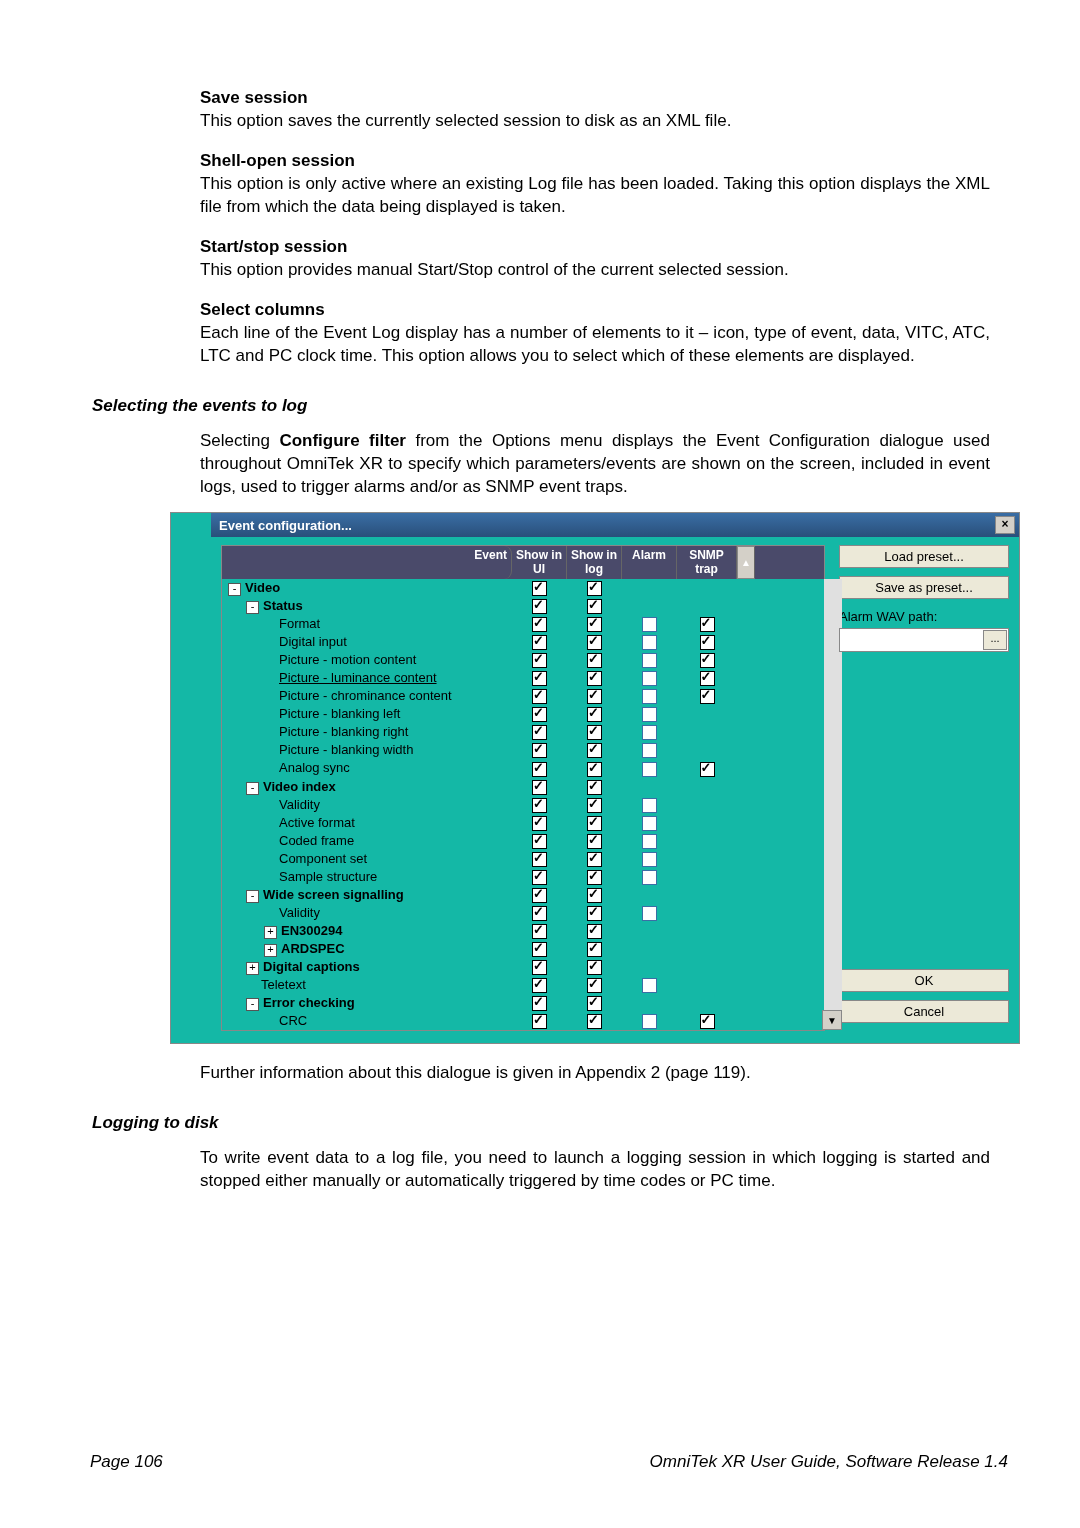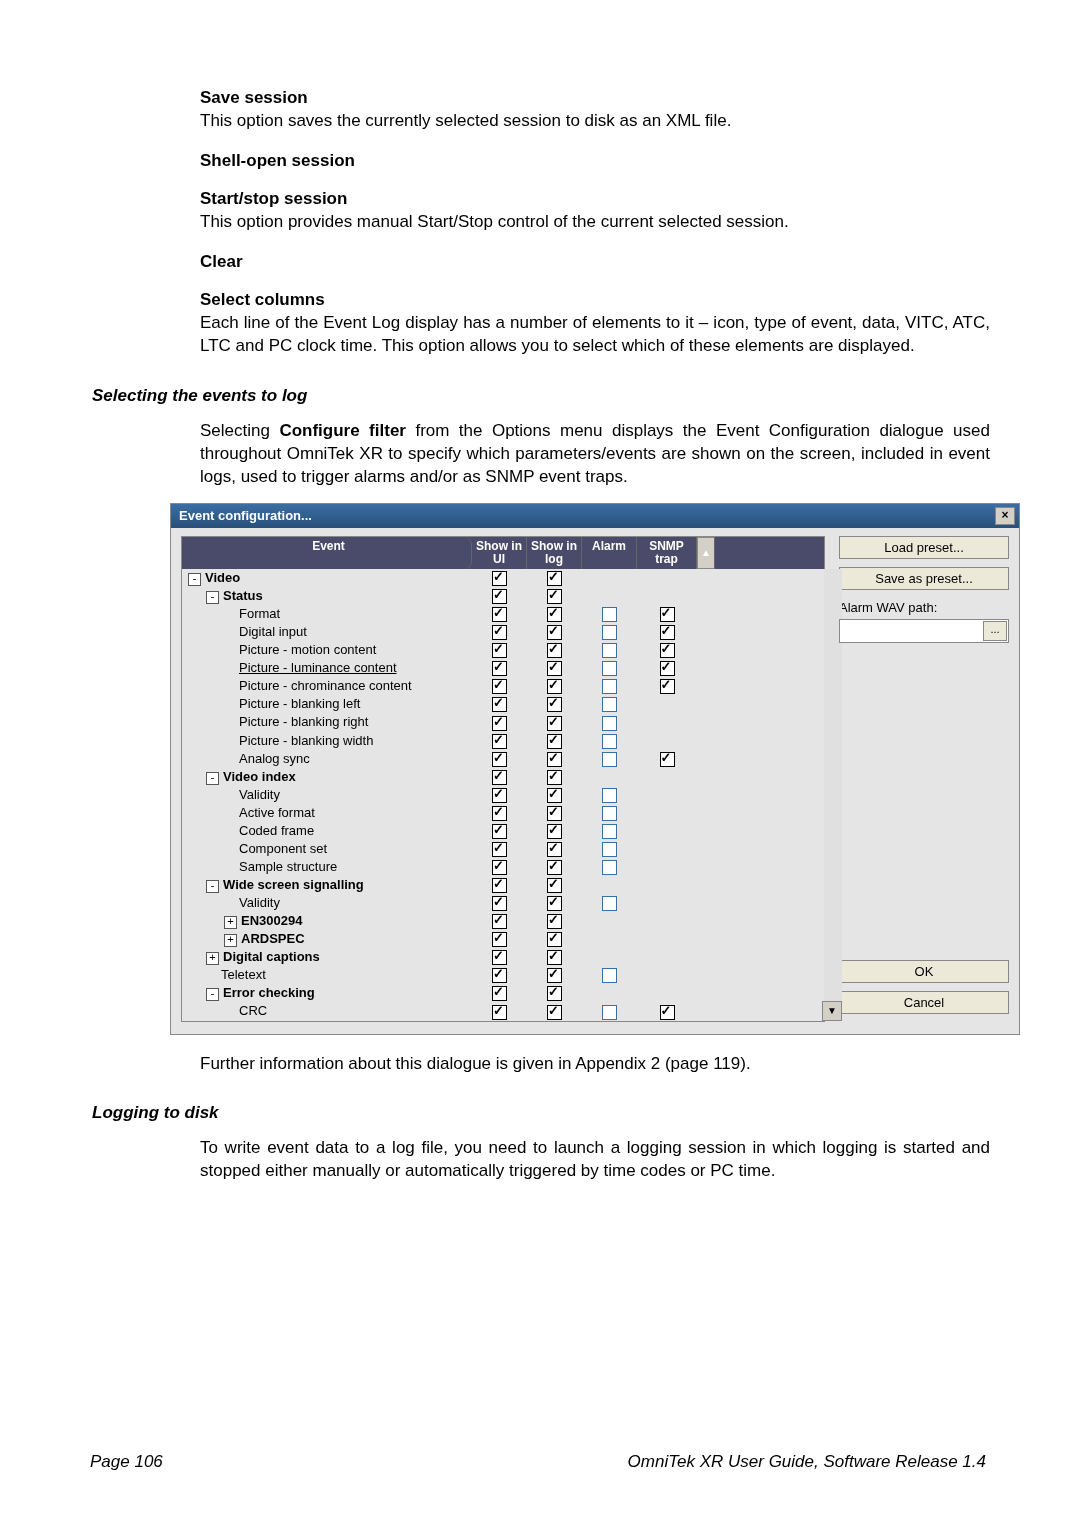--- a/index.html
+++ b/index.html
@@ -37,26 +37,27 @@
     line-height: 1.35;
     margin-bottom: 12px;
   }
 
   
   .dlg-wrap {
     margin: 14px -30px 18px -30px;
     position: relative;
   }
   .dlg {
-    background: #e5e5e5;
+    background: #14b8a6;
     border: 1px solid #888;
     width: 100%;
     box-sizing: border-box;
     font-family: Tahoma, Arial, sans-serif;
     font-size: 13px;
+    padding-left: 40px;
   }
   .titlebar {
     background: linear-gradient(#3a6ea5,#294f7a);
     color: #fff;
     display: flex;
     justify-content: space-between;
     align-items: center;
     padding: 3px 4px 3px 8px;
     font-weight: bold;
     font-size: 13px;
@@ -87,21 +88,21 @@
     grid-template-columns: 290px 55px 55px 55px 60px 18px;
     font-size: 12px;
     font-weight: bold;
   }
   .grid-header > div {
     padding: 3px 4px;
     border-right: 1px solid #666;
     text-align: center;
     line-height: 1.1;
   }
-  .grid-header > div:first-child { text-align: center; padding-left: 8px; border-radius: 8px; }
+  .grid-header > div:first-child { text-align: right; padding-left: 8px; border-radius: 8px; }
   .scroll-up {
     background: #d4d0c8;
     border: 1px solid #888;
     display:flex;align-items:center;justify-content:center;
     font-size:10px;
   }
   .rows {
     position: relative;
   }
   .rows-inner {
@@ -164,45 +165,45 @@
     position:absolute;right:1px;top:1px;width:22px;height:18px;
     border:1px solid #888;background:#ece9d8;text-align:center;line-height:14px;font-size:11px;
   }
   .side-spacer { flex:1; }
   .wav-label { font-size:13px;margin:2px 0 4px; }
 
   .footer {
     position: absolute;
     bottom: 56px;
     left: 90px;
-    right: 94px;
+    right: 72px;
     display:flex;justify-content:space-between;
     font-style: italic;
     font-size: 17px;
   }
 </style>
 </head>
 <body>
 
 <div class="page">
 
   <div id="options-container">
       <div class="option-block">
         <div class="opt-title">Save session</div>
         <div class="opt-text">This option saves the currently selected session to disk as an XML file.</div>
       </div>
       <div class="option-block">
         <div class="opt-title">Shell-open session</div>
+        <div class="opt-text justify">This option is only active where an existing Log file has been loaded. Taking this option displays the XML file from which the data being displayed is taken.</div>
       </div>
       <div class="option-block">
         <div class="opt-title">Start/stop session</div>
         <div class="opt-text">This option provides manual Start/Stop control of the current selected session.</div>
       </div>
       <div class="option-block">
-        <div class="opt-title">Clear</div>
       </div>
       <div class="option-block">
         <div class="opt-title">Select columns</div>
         <div class="opt-text justify">Each line of the Event Log display has a number of elements to it – icon, type of event, data, VITC, ATC, LTC and PC clock time. This option allows you to select which of these elements are displayed.</div>
       </div>
     </div>
 
   <h2 class="section">Selecting the events to log</h2>
 
   <div class="para justify">

